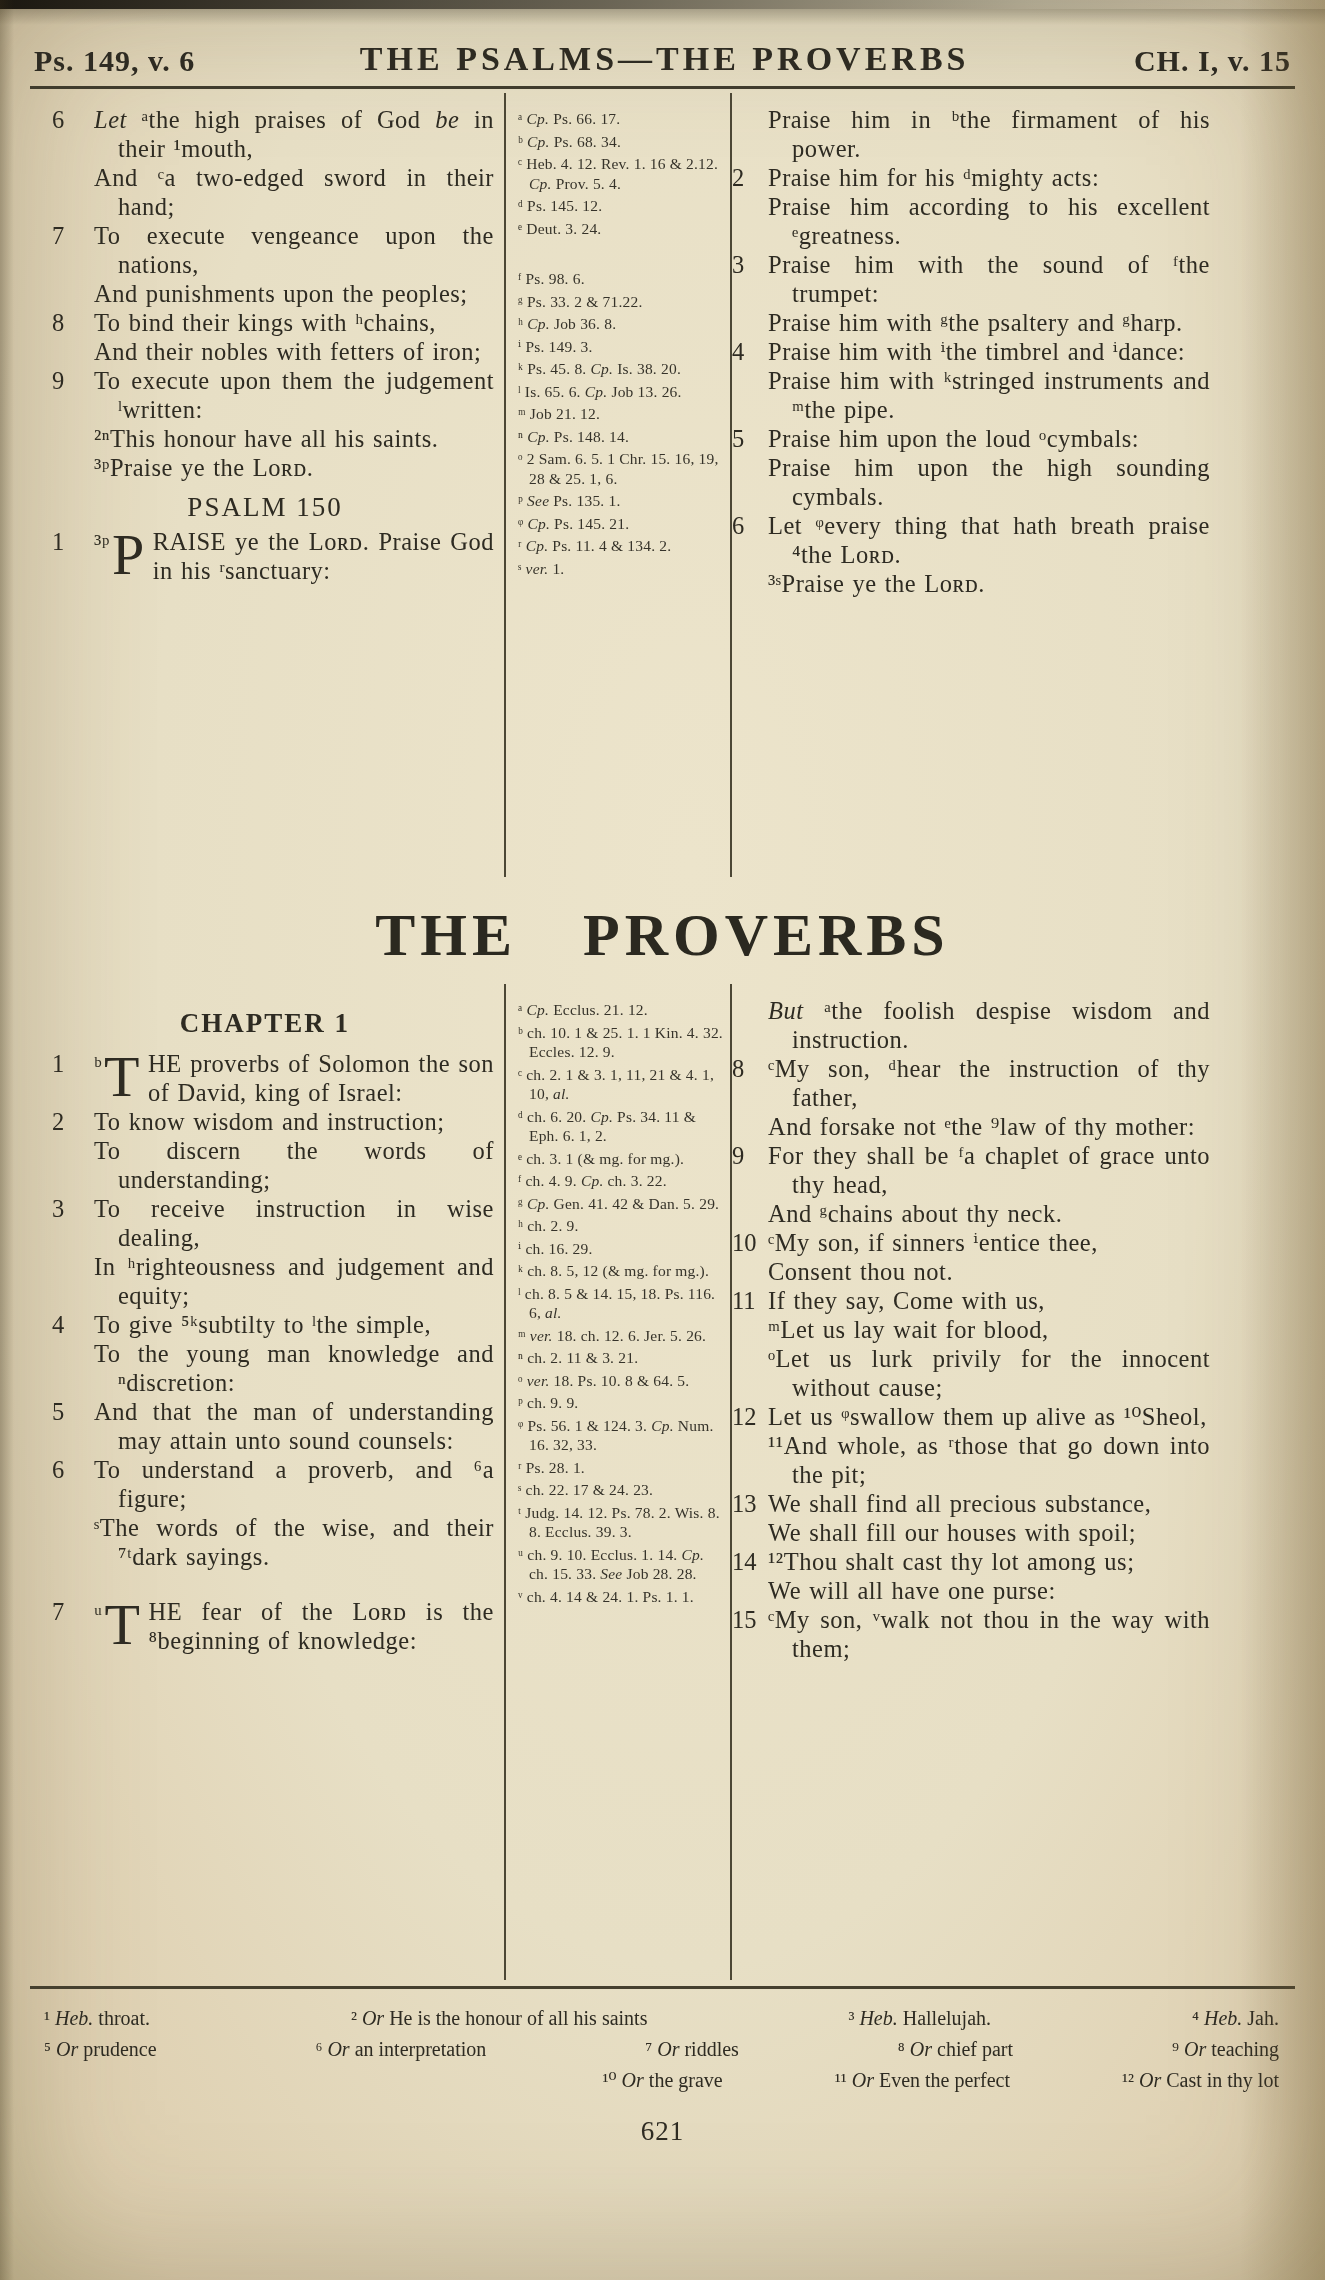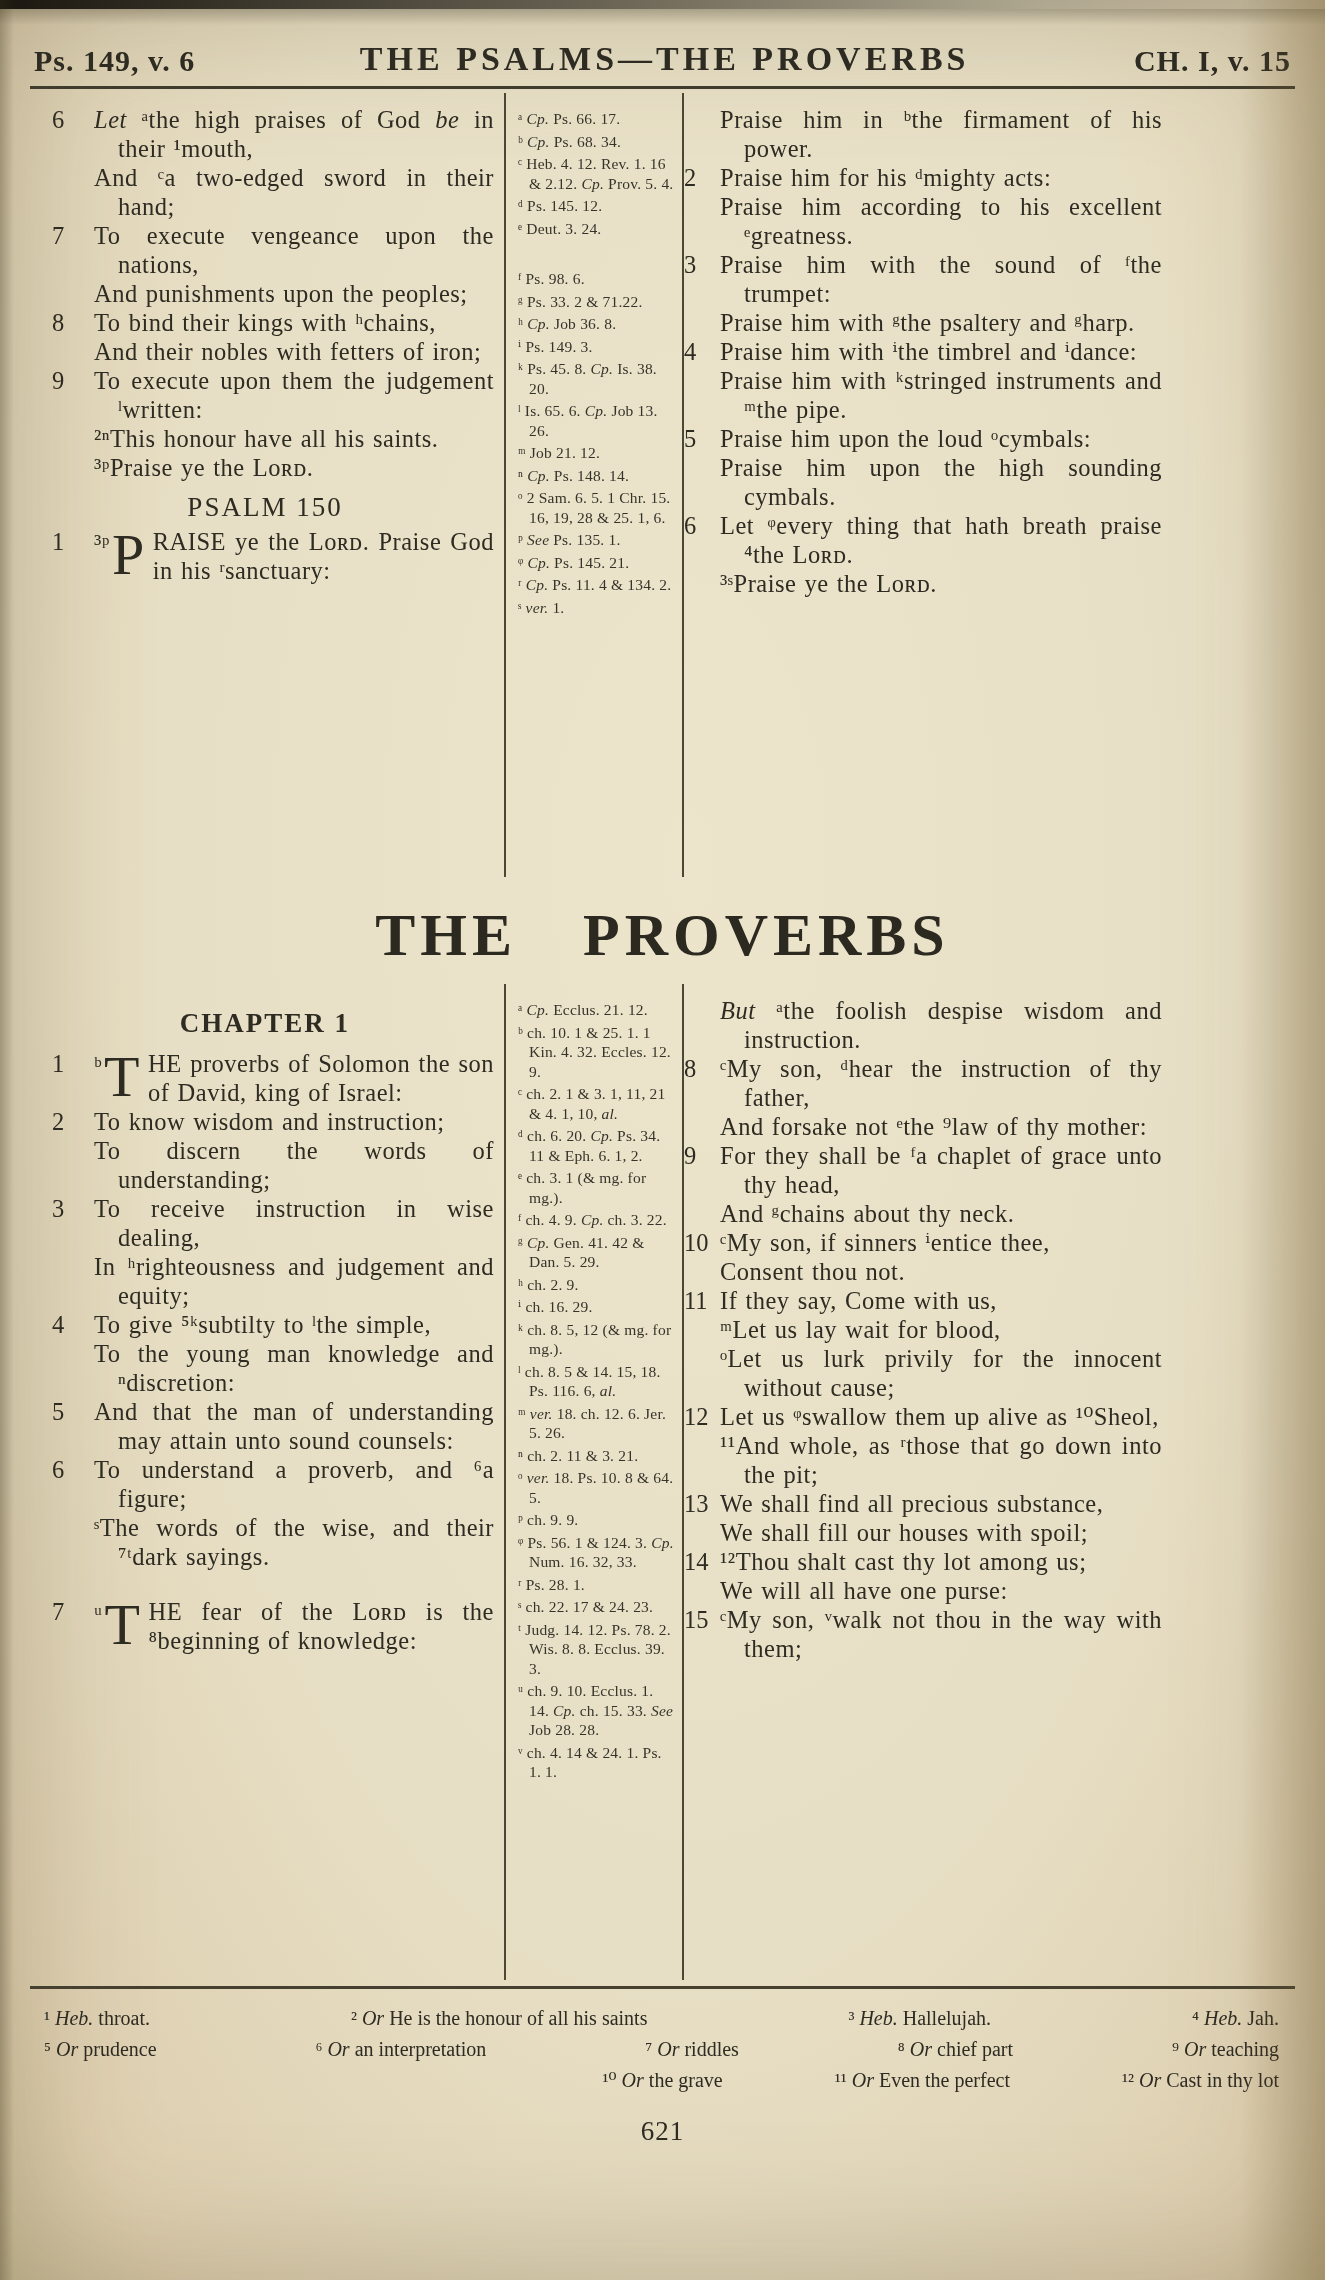--- a/index.html
+++ b/index.html
@@ -45,21 +45,21 @@
   .rule { border-top: 3px solid #403c2d; margin: 8px 30px 0 30px; }
   .foot-rule { border-top: 3px solid #45402f; margin: 6px 30px 0 30px; }
 
   .section { display: flex; align-items: stretch; padding-left: 36px; overflow: hidden; }
   .section-psalms { height: 784px; margin-top: 4px; }
   .section-proverbs { height: 996px; }
 
   .col { overflow: hidden; }
   .col-left  { width: 468px; padding: 12px 10px 0 0; }
   .col-refs  {
-    width: 180px; padding: 16px 6px 0 12px;
+    width: 228px; padding: 16px 6px 0 12px;
     border-left: 2px solid #4c4735; border-right: 2px solid #4c4735;
   }
   .col-right { width: 486px; padding: 12px 8px 0 0; }
   .col-trail { flex: 1; }
 
   .verse { position: relative; font-size: 24.5px; line-height: 29px; }
   .verse.gap-before { margin-top: 26px; }
   .col-left  .verse { padding-left: 58px; }
   .col-right .verse { padding-left: 36px; }
   .vnum { position: absolute; top: 0; }

